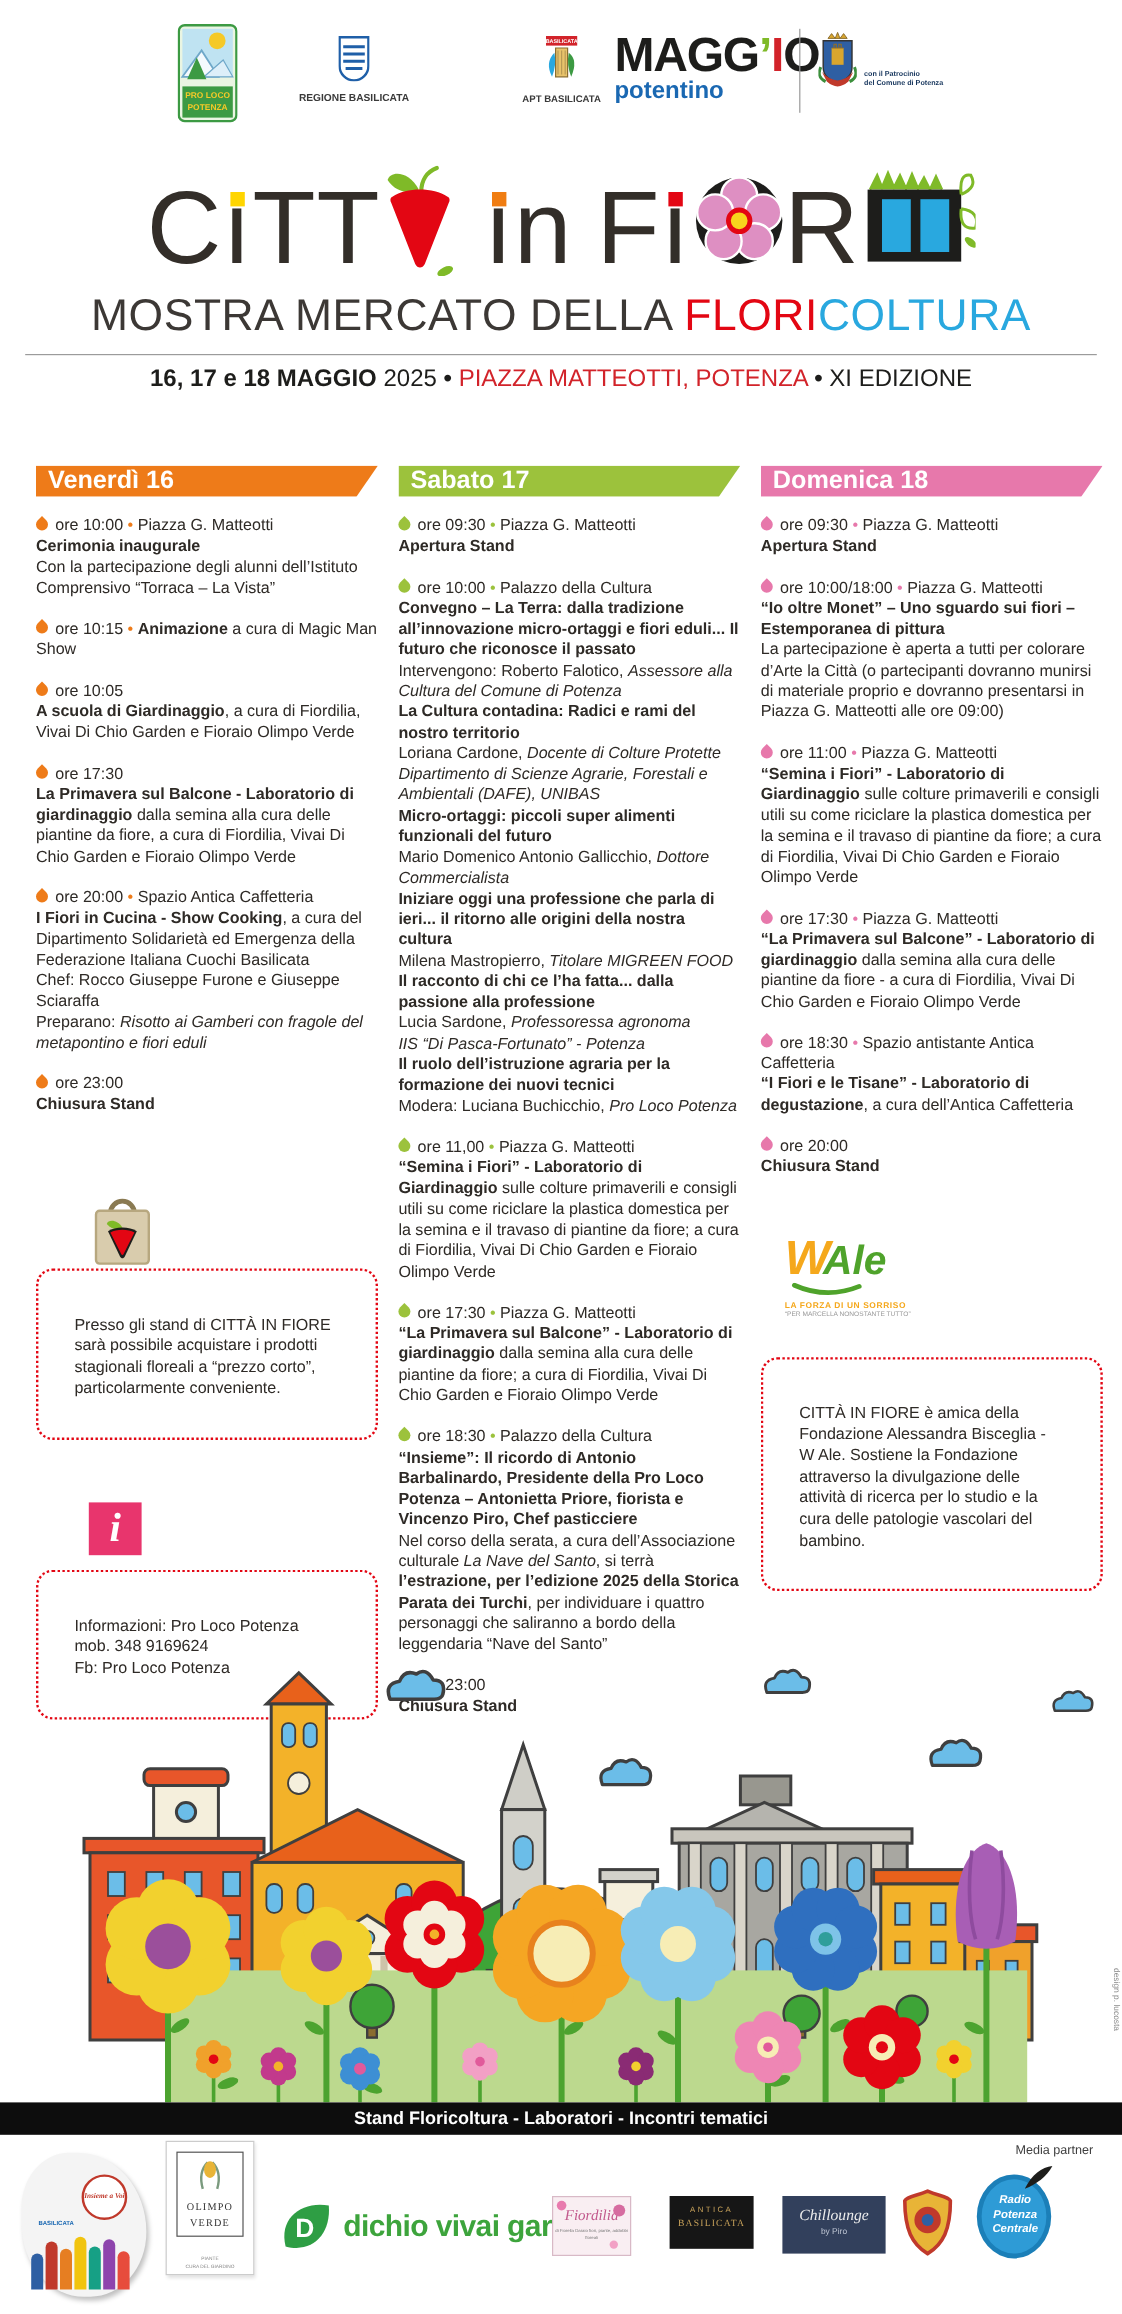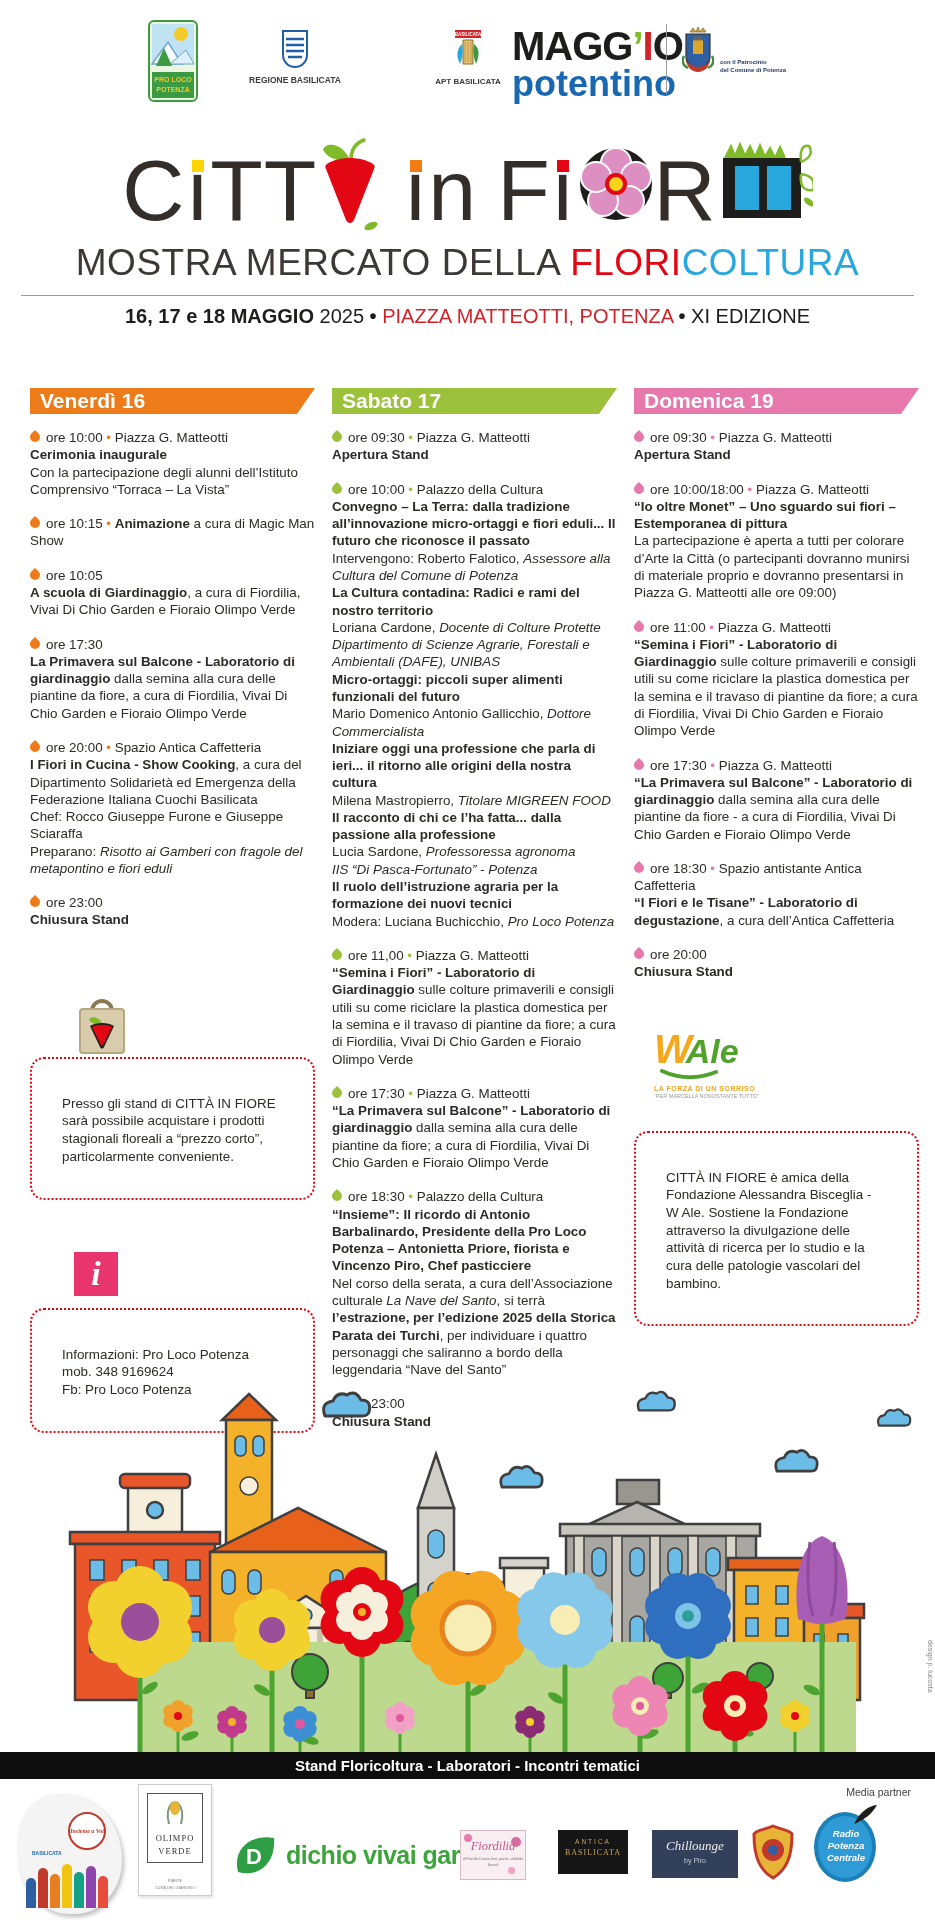--- a/index.html
+++ b/index.html
@@ -10,21 +10,21 @@
   .plp{position:absolute;left:148px;top:20px;}
   .shield-wrap{position:absolute;text-align:center;}
   .reg{left:240px;top:30px;width:110px;}
   .reg .lbl{font-size:8.5px;font-weight:bold;color:#3a3a3a;margin-top:3px;white-space:nowrap;}
   .apt{left:428px;top:30px;width:80px;}
   .apt .lbl{font-size:8px;font-weight:bold;color:#3a3a3a;margin-top:3px;white-space:nowrap;}
   .maggio{position:absolute;left:512px;top:26px;line-height:1;}
   .maggio .m1{font-size:40px;font-weight:800;color:#1d1d1b;letter-spacing:-1px;}
   .maggio .golfi{color:#D2232A;font-weight:800;}
   .maggio .sprout{color:#7FBA28;font-weight:800;}
-  .maggio .m2{font-size:36px;font-weight:800;color:#1A68B2;letter-spacing:0;margin-top:0px;}
+  .maggio .m2{font-size:20px;font-weight:800;color:#1A68B2;letter-spacing:0;margin-top:0px;}
   .hdr-div{position:absolute;left:666px;top:24px;width:1px;height:70px;background:#9a9a9a;}
   .crest{position:absolute;left:682px;top:26px;}
   .patro{position:absolute;left:720px;top:58px;width:90px;font-size:6px;color:#17365D;
          font-weight:bold;white-space:pre-wrap;line-height:1.4;}
   
   .title-block{position:absolute;top:124px;left:0;width:935px;text-align:center;}
   .trow{display:flex;justify-content:center;align-items:flex-end;height:108px;}
   .tl{font-size:86px;line-height:0.95;color:#332E29;font-weight:500;letter-spacing:1px;}
   .ii{position:relative;}
   .ii::after{content:"";position:absolute;left:50%;transform:translateX(-50%);top:10px;
@@ -326,21 +326,21 @@
 Nel corso della serata, a cura dell’Associazione culturale </span><span class="seg-i">La Nave del Santo</span><span class="seg-n">, si terrà </span><span class="seg-b">l’estrazione, per l’edizione 2025 della Storica Parata dei Turchi</span><span class="seg-n">, per individuare i quattro personaggi che saliranno a bordo della leggendaria “Nave del Santo”</span></div>
           </div>
           <div class="event">
             <div class="ev-head"><span class="leaf" style="background: rgb(156, 194, 60);"></span><span class="ev-time">ore 23:00</span></div>
             <div class="ev-body"><span class="seg-b">Chiusura Stand</span></div>
           </div>
         </div>
     </div>
 
     <div class="col">
-      <div class="col-banner" style="background: rgb(231, 120, 171);"><span>Domenica 19</span></div>
+      <div class="col-banner" style="background: rgb(231, 120, 171);"><span>Domenica 18</span></div>
       <div class="events">
           <div class="event">
             <div class="ev-head"><span class="leaf" style="background: rgb(231, 120, 171);"></span><span class="ev-time">ore 09:30</span><span class="ev-bullet" style="color: rgb(231, 120, 171);"> • </span><span class="ev-place">Piazza G. Matteotti</span></div>
             <div class="ev-body"><span class="seg-b">Apertura Stand</span></div>
           </div>
           <div class="event">
             <div class="ev-head"><span class="leaf" style="background: rgb(231, 120, 171);"></span><span class="ev-time">ore 10:00/18:00</span><span class="ev-bullet" style="color: rgb(231, 120, 171);"> • </span><span class="ev-place">Piazza G. Matteotti</span></div>
             <div class="ev-body"><span class="seg-b">“Io oltre Monet” – Uno sguardo sui fiori – Estemporanea di pittura</span><span class="seg-n">
 La partecipazione è aperta a tutti per colorare d’Arte la Città (o partecipanti dovranno munirsi di materiale proprio e dovranno presentarsi in Piazza G. Matteotti alle ore 09:00)</span></div>
           </div>

